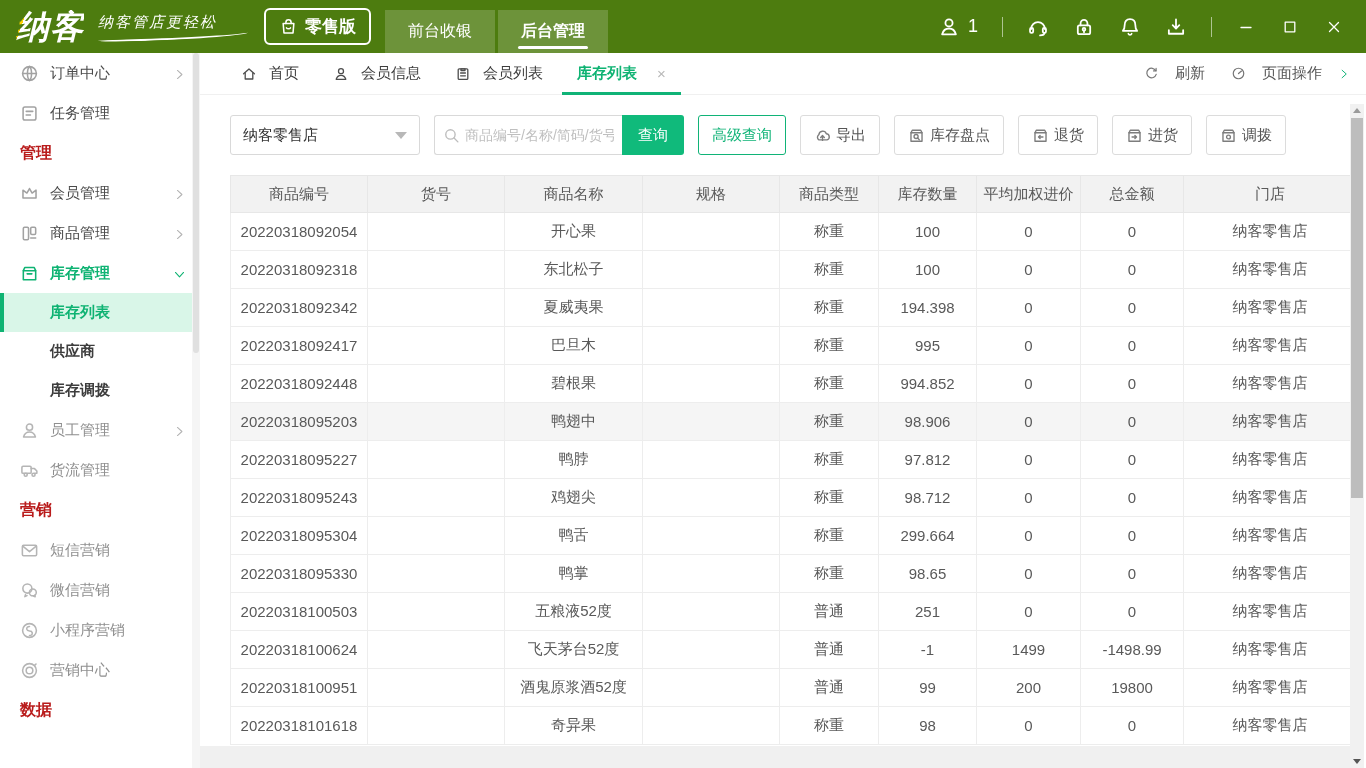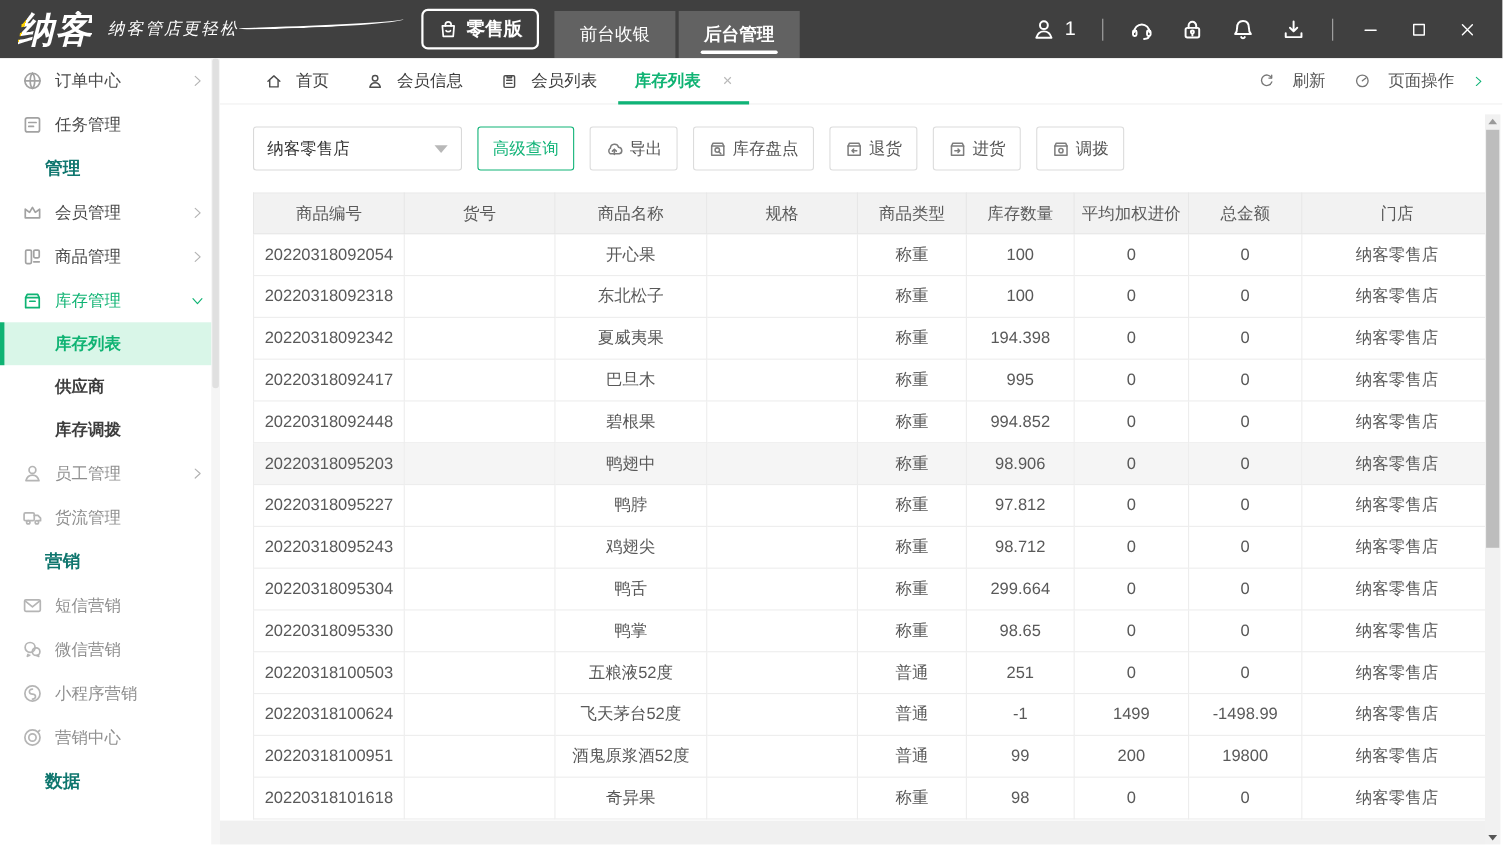--- a/index.html
+++ b/index.html
@@ -1,25 +1,25 @@
 <!DOCTYPE html>
 <html><head>
 <meta charset="utf-8">
 <style>
   * { margin:0; padding:0; box-sizing:border-box; }
   html,body { width:1366px; height:768px; overflow:hidden;
     font-family:"Liberation Sans","DejaVu Sans",sans-serif; background:#fff; }
 
   
-  .titlebar { height:53px; background:#404040; display:flex; align-items:center; color:#fff; position:relative; }
+  .titlebar { height:53px; background:#4d7c0f; display:flex; align-items:center; color:#fff; position:relative; }
   .logo-wrap { display:flex; align-items:center; padding-left:16px; }
   .logo-cn { font-size:33px; font-weight:bold; font-style:italic; letter-spacing:1px; line-height:1;
     background:linear-gradient(110deg,#ffd200 14%,#ffffff 14%);
     -webkit-background-clip:text; background-clip:text; -webkit-text-fill-color:transparent; }
-  .slogan-wrap { margin-left:14px; display:flex; flex-direction:row; align-items:flex-start; }
+  .slogan-wrap { margin-left:14px; display:flex; flex-direction:column; align-items:flex-start; }
   .slogan { font-size:15px; font-style:italic; letter-spacing:2px; white-space:nowrap; }
   .swoosh { width:150px; height:7px; border-bottom:2px solid #fff; border-radius:0 0 100% 40%; transform:rotate(-2deg); margin-top:1px; }
   .edition-badge { margin-left:16px; display:flex; align-items:center; gap:7px; border:2px solid #fff; border-radius:6px;
     padding:5px 13px; font-size:17px; font-weight:bold; }
   .edition-badge svg { width:19px; height:19px; }
   .nav-tabs { display:flex; margin-left:14px; height:53px; align-items:flex-end; }
   .nav-tab { height:43px; padding:0 23px; display:flex; align-items:center; font-size:16px;
     background:rgba(255,255,255,.18); margin-right:3px; position:relative; cursor:pointer; }
   .nav-tab.active { font-weight:bold; }
   .nav-tab.active::after { content:''; position:absolute; left:20px; right:20px; bottom:4px; height:3px; background:#fff; border-radius:2px; }
@@ -40,23 +40,23 @@
   .sidebar-track { position:absolute; right:0; top:0; bottom:0; width:8px; background:#f5f5f5; }
   .sidebar-thumb { position:absolute; right:1px; top:0; width:6px; height:300px; background:#e0e0e0; border-radius:3px; }
   .side-item { height:40px; display:flex; align-items:center; padding:0 14px 0 20px; font-size:15px; color:#4a4a4a; cursor:pointer; }
   .side-item .s-icon { width:19px; height:19px; margin-right:11px; color:#a2a2a2; flex:none; }
   .side-item .s-icon svg { width:19px; height:19px; }
   .side-item .s-chev { margin-left:auto; width:13px; height:13px; color:#b3b3b3; }
   .side-item .s-chev svg { width:13px; height:13px; }
   .side-item .s-chev.down svg { transform:rotate(90deg); }
   .side-item.muted { color:#8f8f8f; }
   .side-item.muted .s-icon { color:#b5b5b5; }
-  .side-item.parent-active { color:#0fb373; font-weight:normal; }
+  .side-item.parent-active { color:#0fb373; font-weight:bold; }
   .side-item.parent-active .s-icon, .side-item.parent-active .s-chev { color:#0fb373; }
-  .side-section { height:40px; display:flex; align-items:center; padding:0 20px; font-size:16px; font-weight:bold; color:#0f766e;margin-left:21px; }
+  .side-section { height:40px; display:flex; align-items:center; padding:0 20px; font-size:16px; font-weight:bold; color:#b91c1c; }
   .side-sub { height:39px; display:flex; align-items:center; padding-left:50px; font-size:15px; font-weight:bold; color:#3d3d3d; cursor:pointer; }
   .side-sub.active { background:#d9f6e8; color:#0fb373; border-left:4px solid #0fb373; padding-left:46px; }
 
   
   .main { flex:1; position:relative; background:#fff; overflow:hidden; }
   .page-tabbar { height:42px; display:flex; align-items:center; padding:0 16px 0 24px; border-bottom:1px solid #f0f0f0; }
   .page-tab { display:flex; align-items:center; gap:12px; height:42px; padding:0 17px; font-size:15px; color:#3d3d3d; position:relative; cursor:pointer; }
   .page-tab .ticon { width:16px; height:16px; color:#4d4d4d; display:inline-flex; }
   .page-tab .ticon svg { width:16px; height:16px; }
   .page-tab.active { color:#0fb373; font-weight:bold; }
@@ -365,20 +365,32 @@
         </span>
       </div>
     </div>
 
     <div class="content">
 
       <div class="toolbar">
         <div class="store-select">
           <span>纳客零售店</span>
           <span class="caret"></span>
+        </div>
+        <div class="search-group">
+          <div class="search-box">
+            <span class="sicon">
+                <svg viewBox="0 0 16 16" fill="none" stroke="currentColor" stroke-width="1.3" stroke-linecap="round" stroke-linejoin="round">
+                  <circle cx="7" cy="7" r="4.4"></circle>
+                  <path d="M10.4 10.4 14 14"></path>
+                </svg>
+              </span>
+            <input placeholder="商品编号/名称/简码/货号" style="">
+          </div>
+          <button class="btn-search">查询</button>
         </div>
         <button class="btn-adv">高级查询</button>
         <button class="btn-plain">
           <span class="bicon">
               <svg viewBox="0 0 16 16" fill="none" stroke="currentColor" stroke-width="1.3" stroke-linecap="round" stroke-linejoin="round">
                 <path d="M4.6 7.2a3.6 3.6 0 0 1 7-.8 2.9 2.9 0 0 1 .6 5.7H4.6a2.9 2.9 0 0 1-.4-4.6"></path>
                 <path d="M8 12.6V8.2M6.3 9.8 8 8.1l1.7 1.7"></path>
               </svg>
             </span>
           <span>导出</span>

